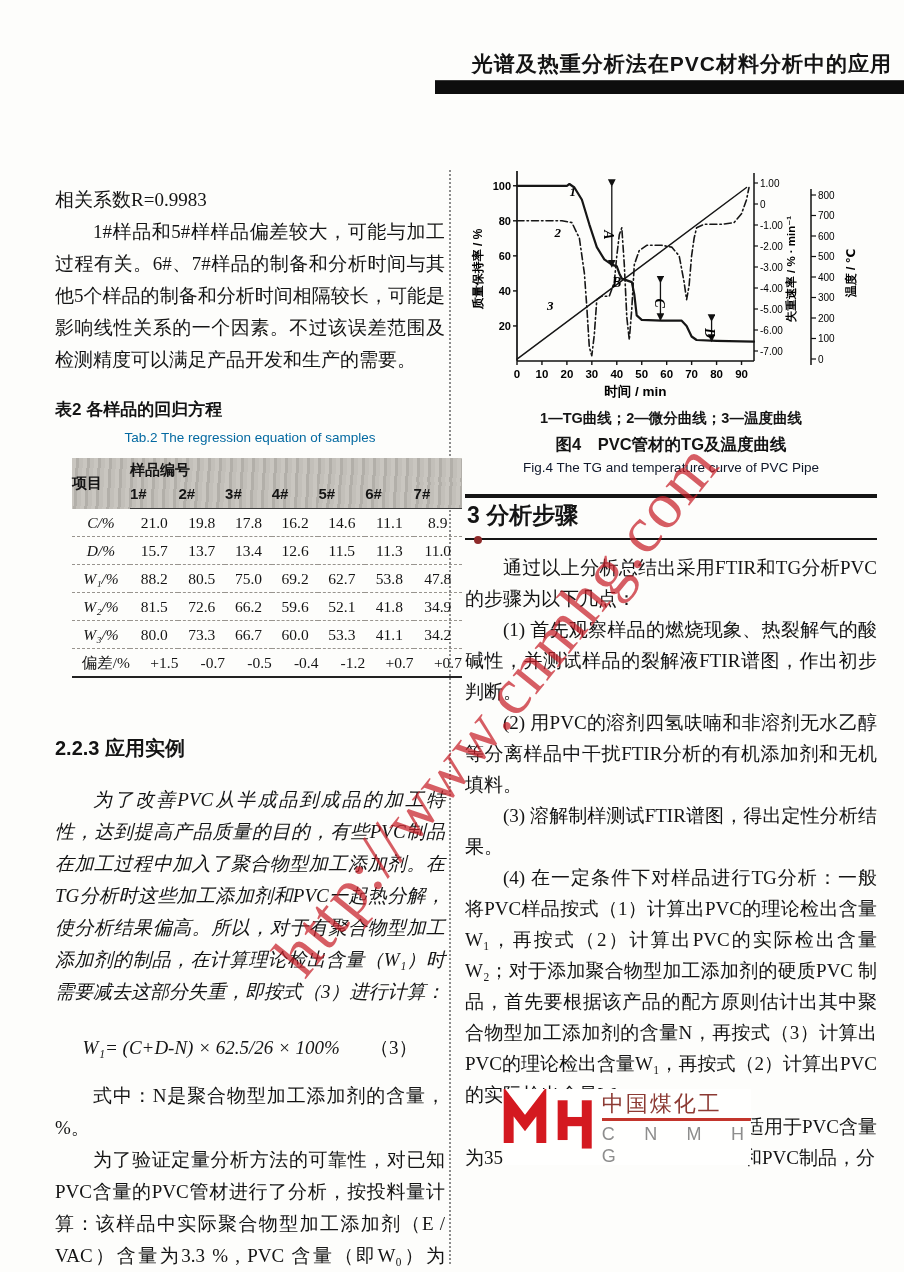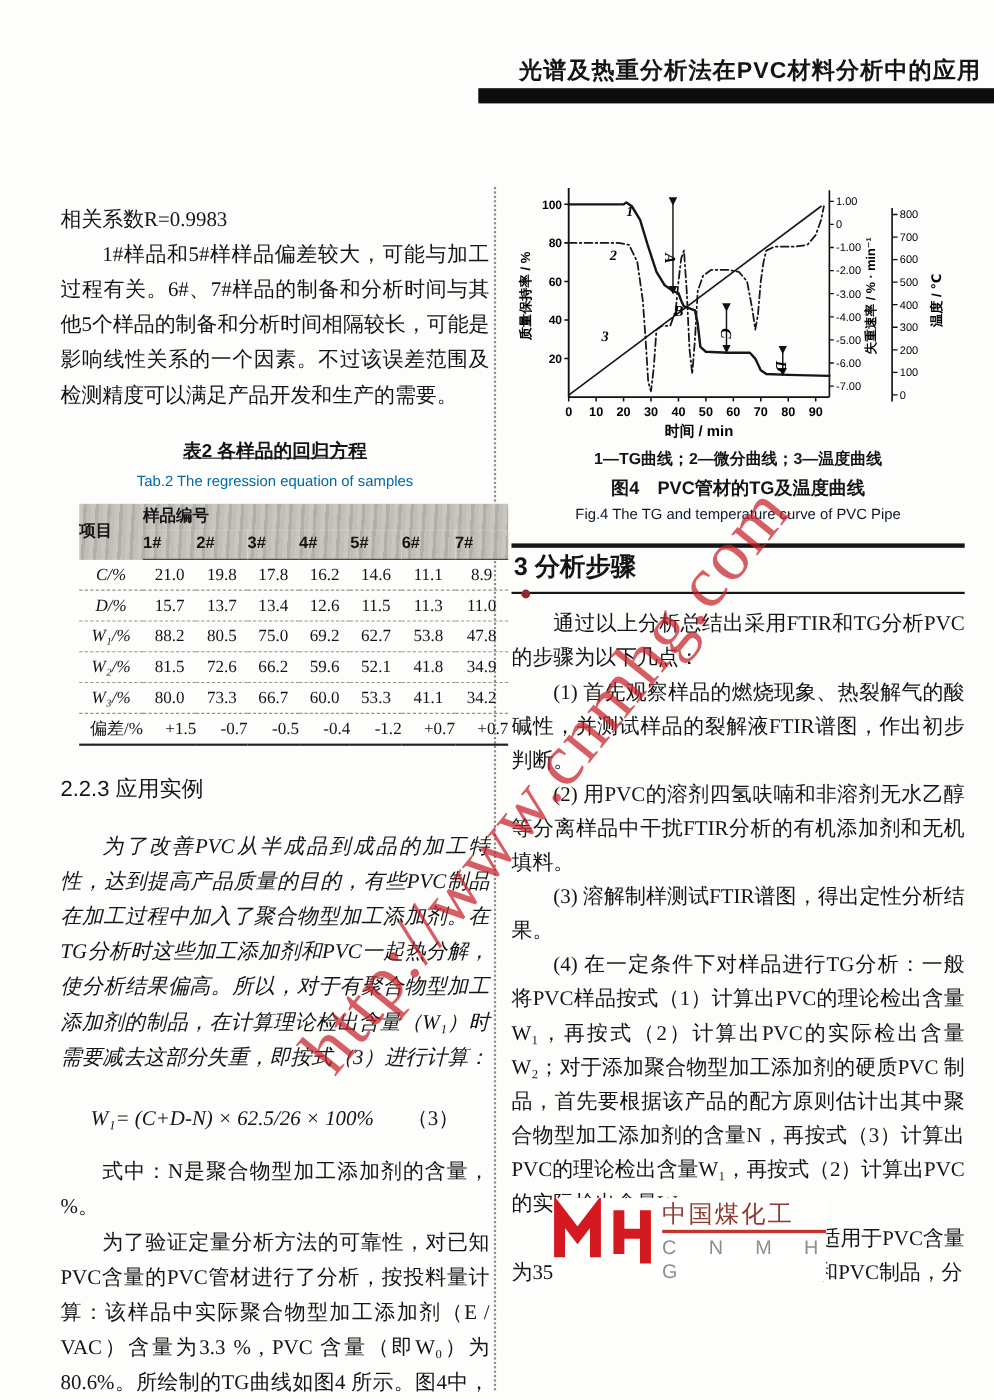--- a/index.html
+++ b/index.html
@@ -34,22 +34,22 @@
     position:absolute;left:55px;top:184px;width:390px;
     font-size:19px;line-height:32px;text-align:justify;
   }
   .col-right{
     position:absolute;left:465px;top:153px;width:412px;
     font-size:19px;line-height:31px;text-align:justify;
   }
 
   
   .tbl-title-zh{
-    text-align:center;font-weight:bold;font-size:17px;margin-top:18px;
-    font-family:"Liberation Sans","DejaVu Sans",sans-serif;text-indent:0;text-decoration:underline;
+    text-align:left;font-weight:bold;font-size:17px;margin-top:18px;
+    font-family:"Liberation Sans","DejaVu Sans",sans-serif;text-indent:0;
   }
   .tbl-title-en{
     text-align:center;font-size:13.5px;color:#0369a1;margin-top:2px;line-height:20px;
     font-family:"Liberation Sans","DejaVu Sans",sans-serif;text-indent:0;
   }
   table.regression{
     width:100%;border-collapse:collapse;margin-top:10px;
     font-size:15.5px;line-height:20px;margin-left:17px;
   }
   .regression thead{
@@ -63,21 +63,21 @@
   .regression tbody td{
     padding:4px 0 3px;text-align:center;border-bottom:1px dashed #98948e;
   }
   .regression td.rowlabel{text-align:center;width:58px;}
   .regression td.it{font-style:italic;}
   .regression tr.last td{border-bottom:2.5px solid #222;text-align:right;}
 
   
   .h223{
     font-family:"Liberation Sans","DejaVu Sans",sans-serif;
-    font-weight:normal;font-size:20px;margin-top:24px;text-indent:0;
+    font-weight:bold;font-size:20px;margin-top:54px;text-indent:0;
   }
   .formula{
     text-align:center;margin:24px 0 16px;text-indent:0;font-size:19px;
   }
   .formula .fx{font-style:italic;}
   .formula .fno{margin-left:30px;}
 
   .h3-block{
     margin-top:16px;position:relative;
     border-top:4px solid #151515;border-bottom:2.5px solid #151515;

